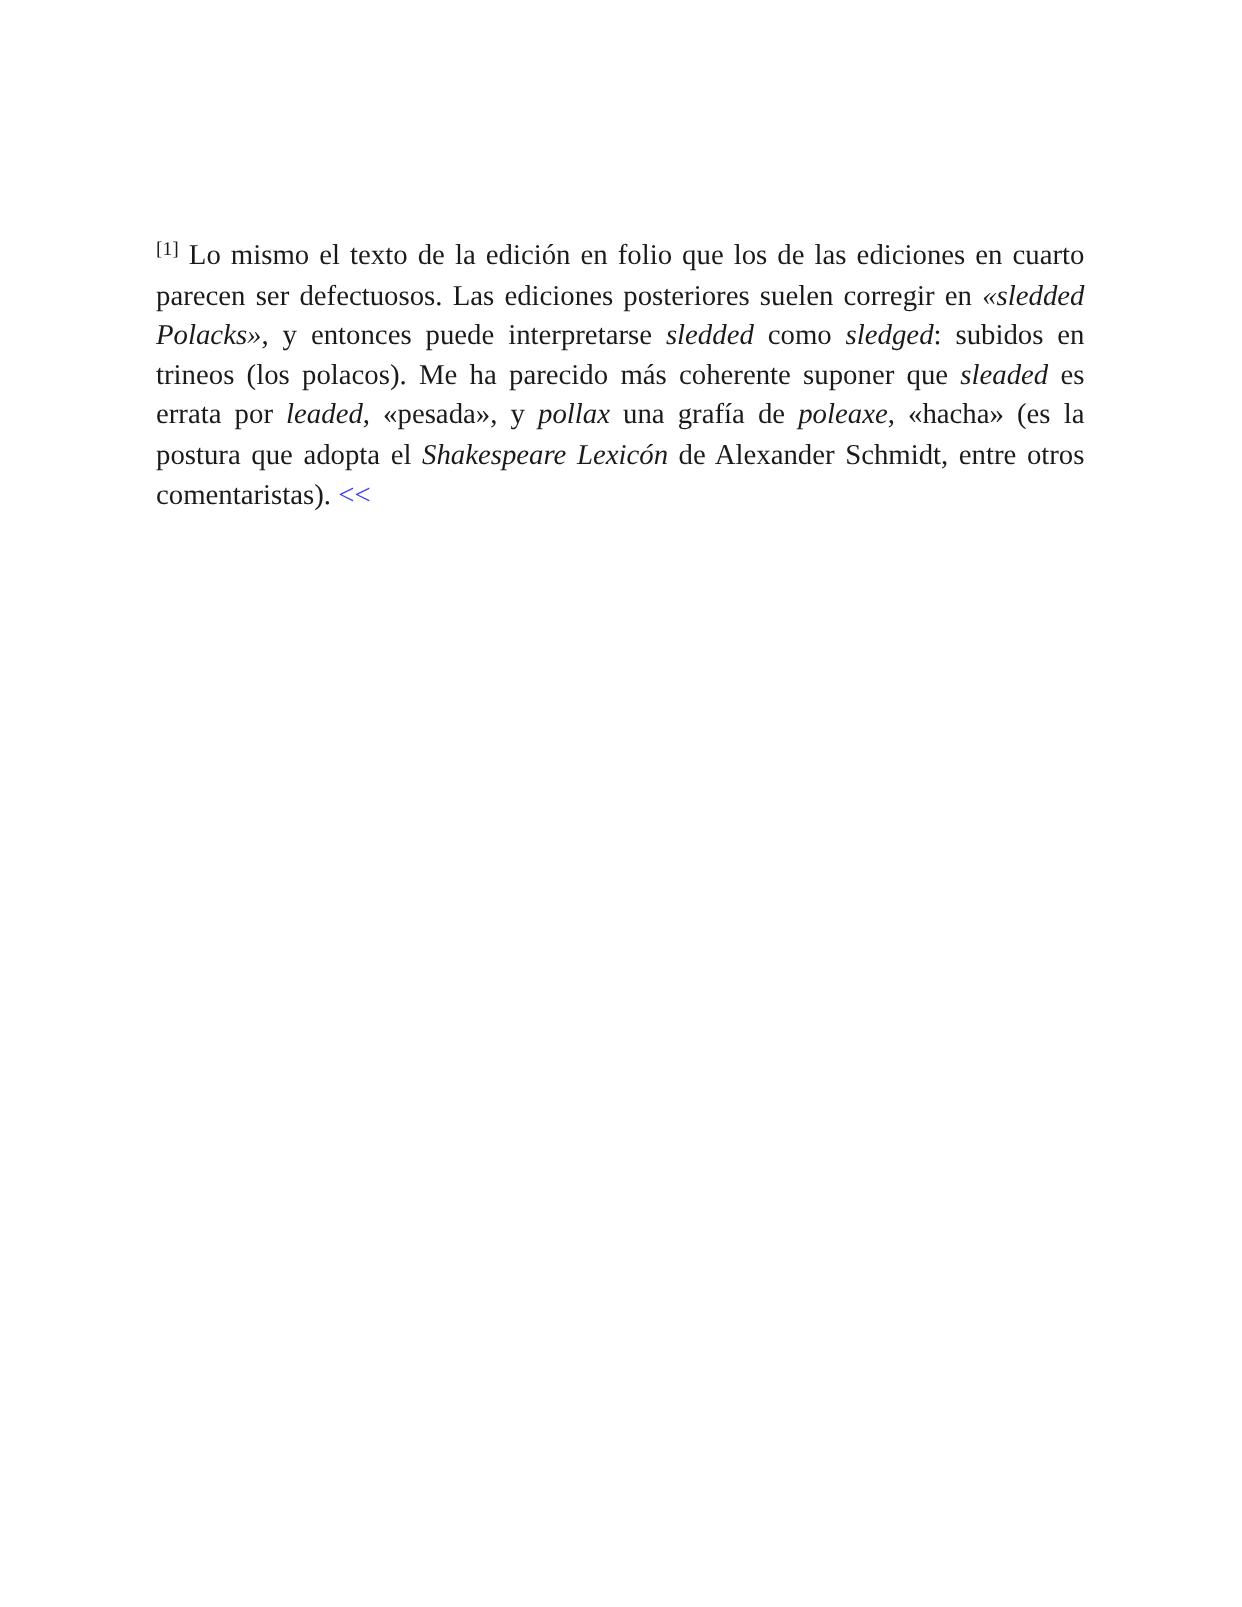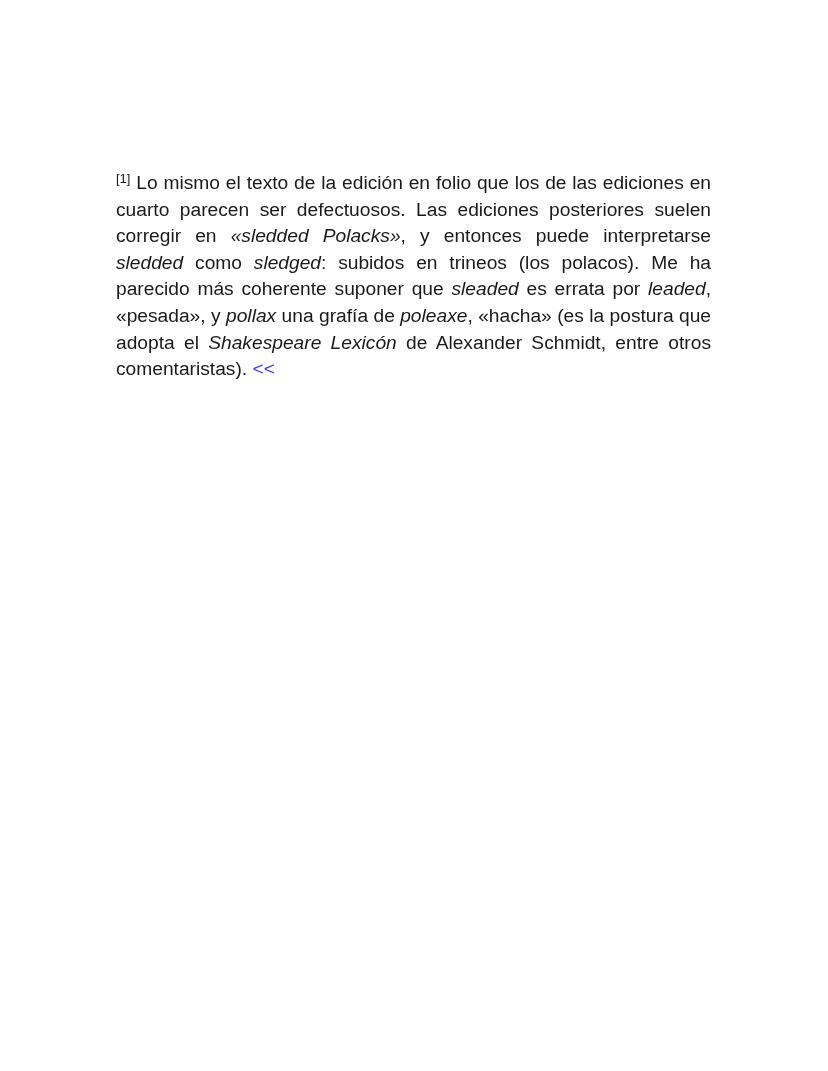--- a/index.html
+++ b/index.html
@@ -13,26 +13,26 @@
       position: relative;
       overflow: hidden;
     }
     .page {
       position: absolute;
       left: 104px;
       top: 158px;
       width: 619px;
     }
     .note {
-      font-family: Liberation Sans, sans-serif;
+      font-family: Liberation Serif, serif;
       font-size: 19.2px;
       line-height: 26.6px;
       color: #1a1a1a;
       text-align: justify;
-      margin: 12px;
+      margin: 0;
     }
     .note sup {
       font-size: 13px;
       line-height: 0;
       vertical-align: 6px;
     }
     .note em {
       font-style: italic;
     }
     .backlink {

